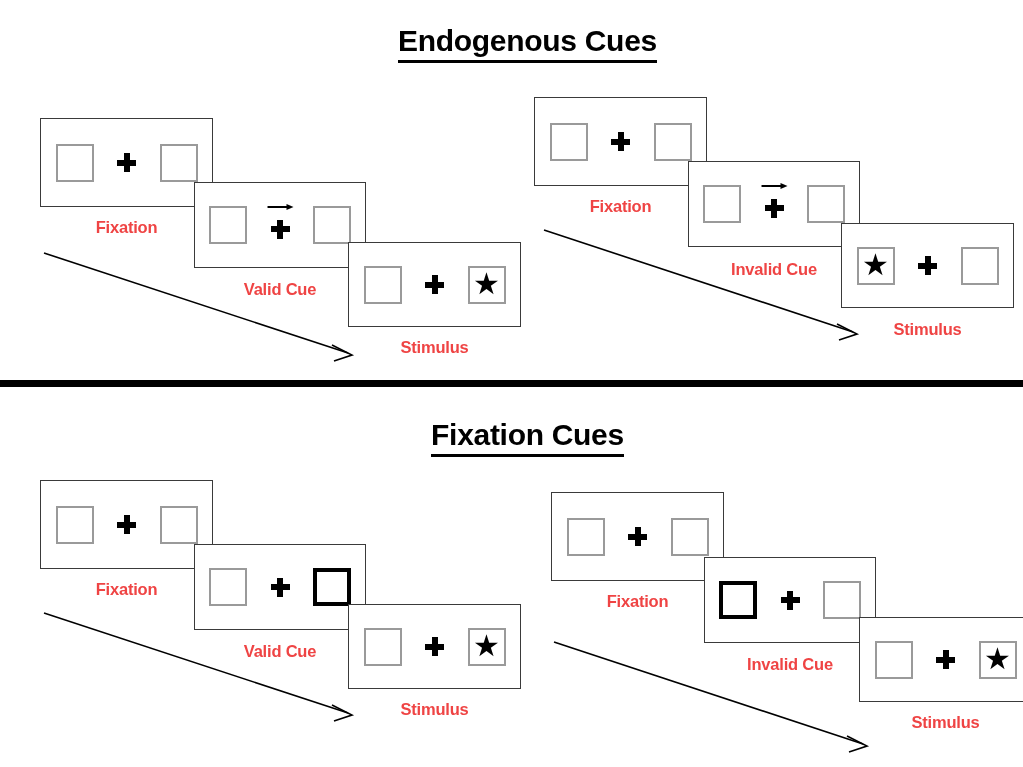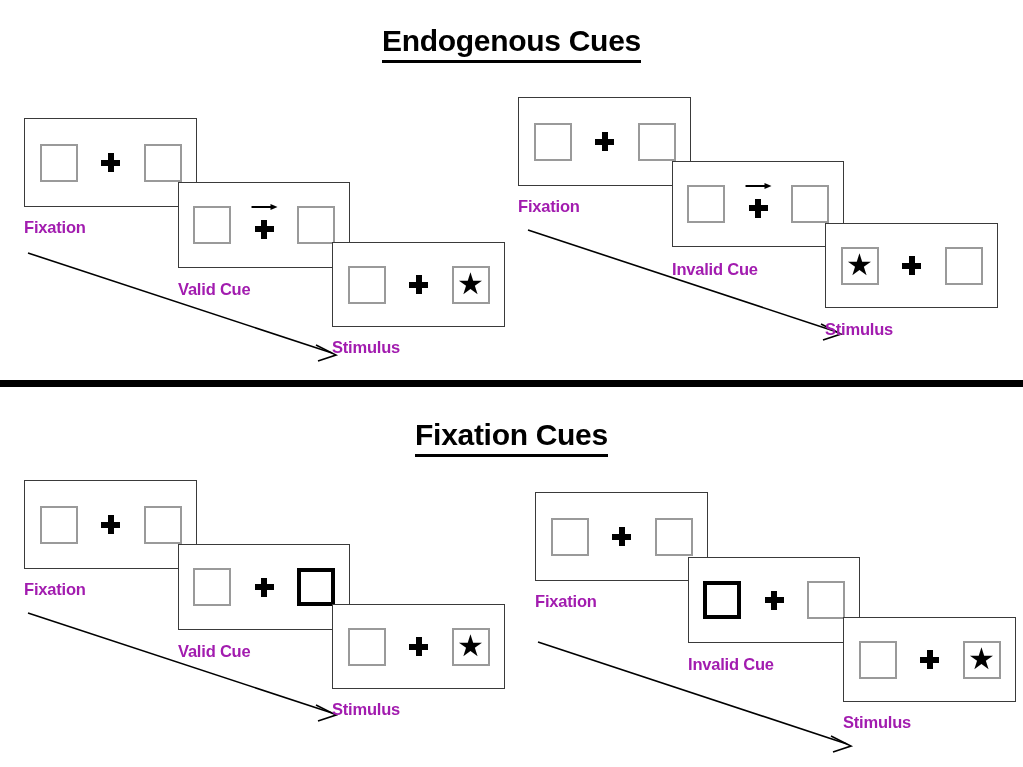--- a/index.html
+++ b/index.html
@@ -11,21 +11,21 @@
     width: 1023px;
     height: 767px;
     position: relative;
     overflow: hidden;
     font-family: "Liberation Sans", sans-serif;
     color: #000000;
   }
 
   .section {
     position: absolute;
-    left: 0;
+    left: 16px;
     width: 823px;
   }
   #section-endogenous { top: 0; height: 385px; }
   #section-exogenous  { top: 392px; height: 375px; }
 
   .section-title {
     position: absolute;
     width: 1023px;
     text-align: center;
     font-weight: bold;
@@ -137,21 +137,22 @@
     border-bottom: 3.5px solid transparent;
   }
 
   
   .caption {
     position: absolute;
     font-weight: bold;
     font-size: 16.5px;
     letter-spacing: -0.2px;
     white-space: nowrap;
-    color: #a21caf;
+    text-align: center;
+    color: #ef4444;
   }
 
   .timeline-arrow {
     position: absolute;
     overflow: visible;
     pointer-events: none;
   }
 </style>
 </head>
 <body>

